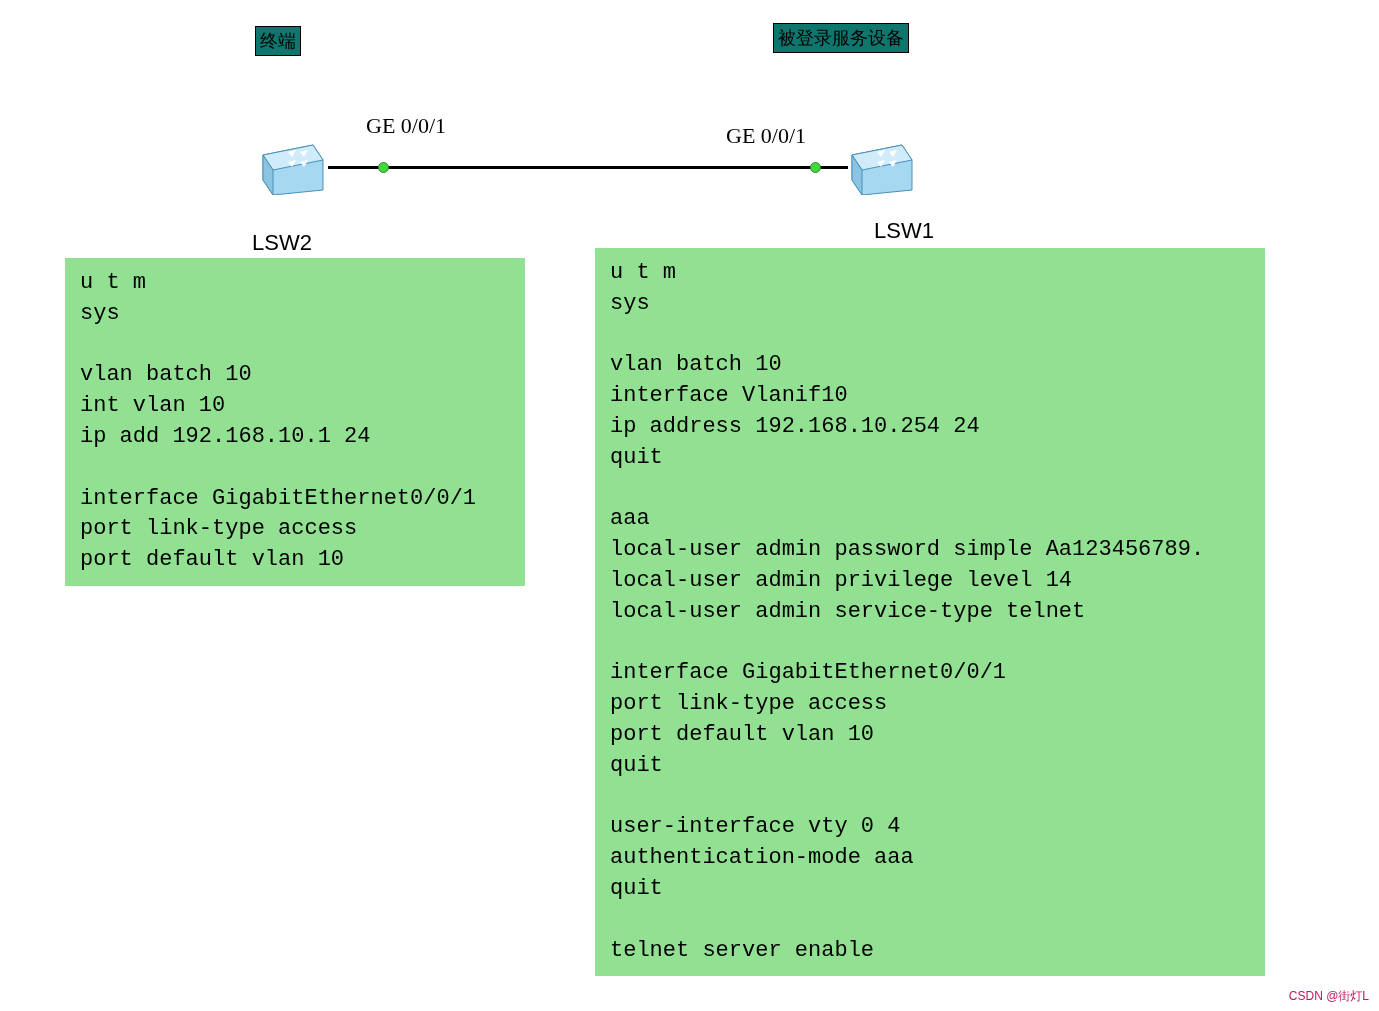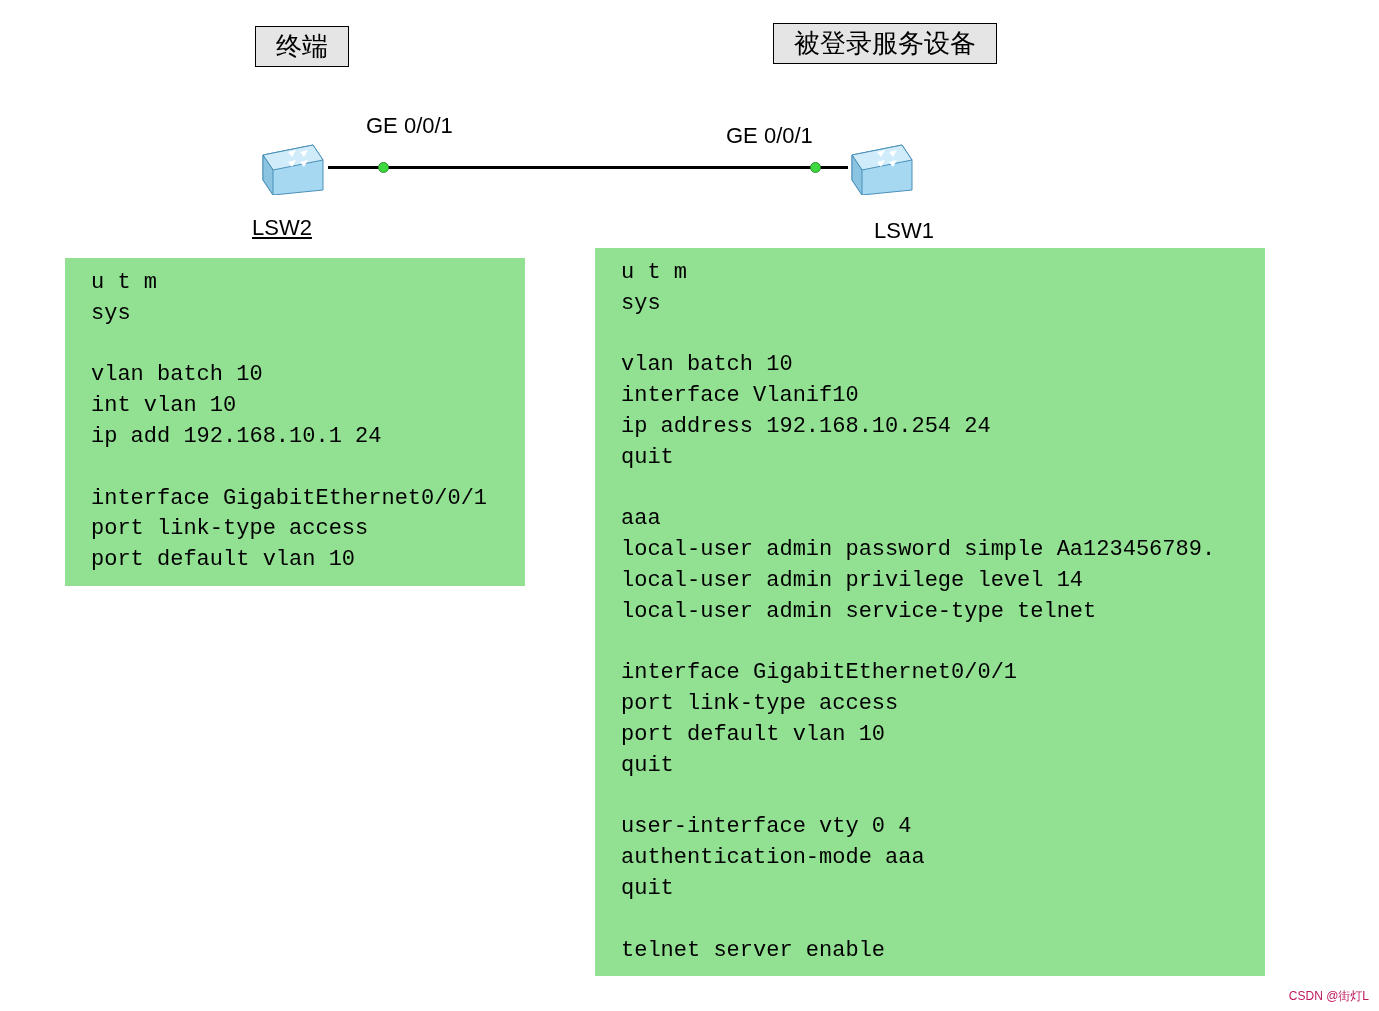--- a/index.html
+++ b/index.html
@@ -5,30 +5,31 @@
     * { margin: 0; padding: 0; box-sizing: border-box; }
     body {
       font-family: "Microsoft YaHei", Arial, sans-serif;
       background: #ffffff;
       width: 1379px;
       height: 1011px;
       position: relative;
     }
     .label-badge {
       position: absolute;
-      background: #e5e5e5;
-      padding: 2px 20px;
-      font-size: 26px;
+      background: #0f766e;
+      padding: 2px 4px;
+      font-size: 18px;
       color: #000;
       border: 1px solid #000;
     }
     .port-label {
       position: absolute;
       font-size: 22px;
       color: #000;
+      font-family: Liberation Serif, serif;
     }
     .device-label {
       position: absolute;
       font-size: 22px;
       color: #000;
     }
     .switch-icon {
       position: absolute;
       width: 70px;
       height: 55px;
@@ -46,21 +47,21 @@
       border: 1px solid #2a902a;
       border-radius: 50%;
     }
     .config-box {
       position: absolute;
       background: #92e092;
       font-family: Consolas, "Courier New", monospace;
       font-size: 22px;
       line-height: 1.4;
       color: #000;
-      padding: 10px 26px;
+      padding: 10px 15px;
       white-space: pre;
     }
     .watermark {
       position: absolute;
       right: 10px;
       bottom: 6px;
       font-size: 12px;
       color: #be185d;
       font-family: Arial, sans-serif;
     }
@@ -98,21 +99,21 @@
       <polygon points="30,22 38,20 34,27"></polygon>
       <polygon points="42,22 50,20 46,27"></polygon>
     </g>
   </svg>
 </div>
 
 <div class="link-line" style="left:328px; top:166px; width:520px;"></div>
 <div class="link-dot" style="left:378px; top:162px;"></div>
 <div class="link-dot" style="left:810px; top:162px;"></div>
 
-<div class="device-label" style="left:252px; top:215px;text-decoration:underline;">LSW2</div>
+<div class="device-label" style="left:252px; top:230px;">LSW2</div>
 <div class="device-label" style="left:874px; top:218px;">LSW1</div>
 
 <div class="config-box" style="left:65px; top:258px; width:460px;">u t m
 sys
 
 vlan batch 10
 int vlan 10
 ip add 192.168.10.1 24
 
 interface GigabitEthernet0/0/1

